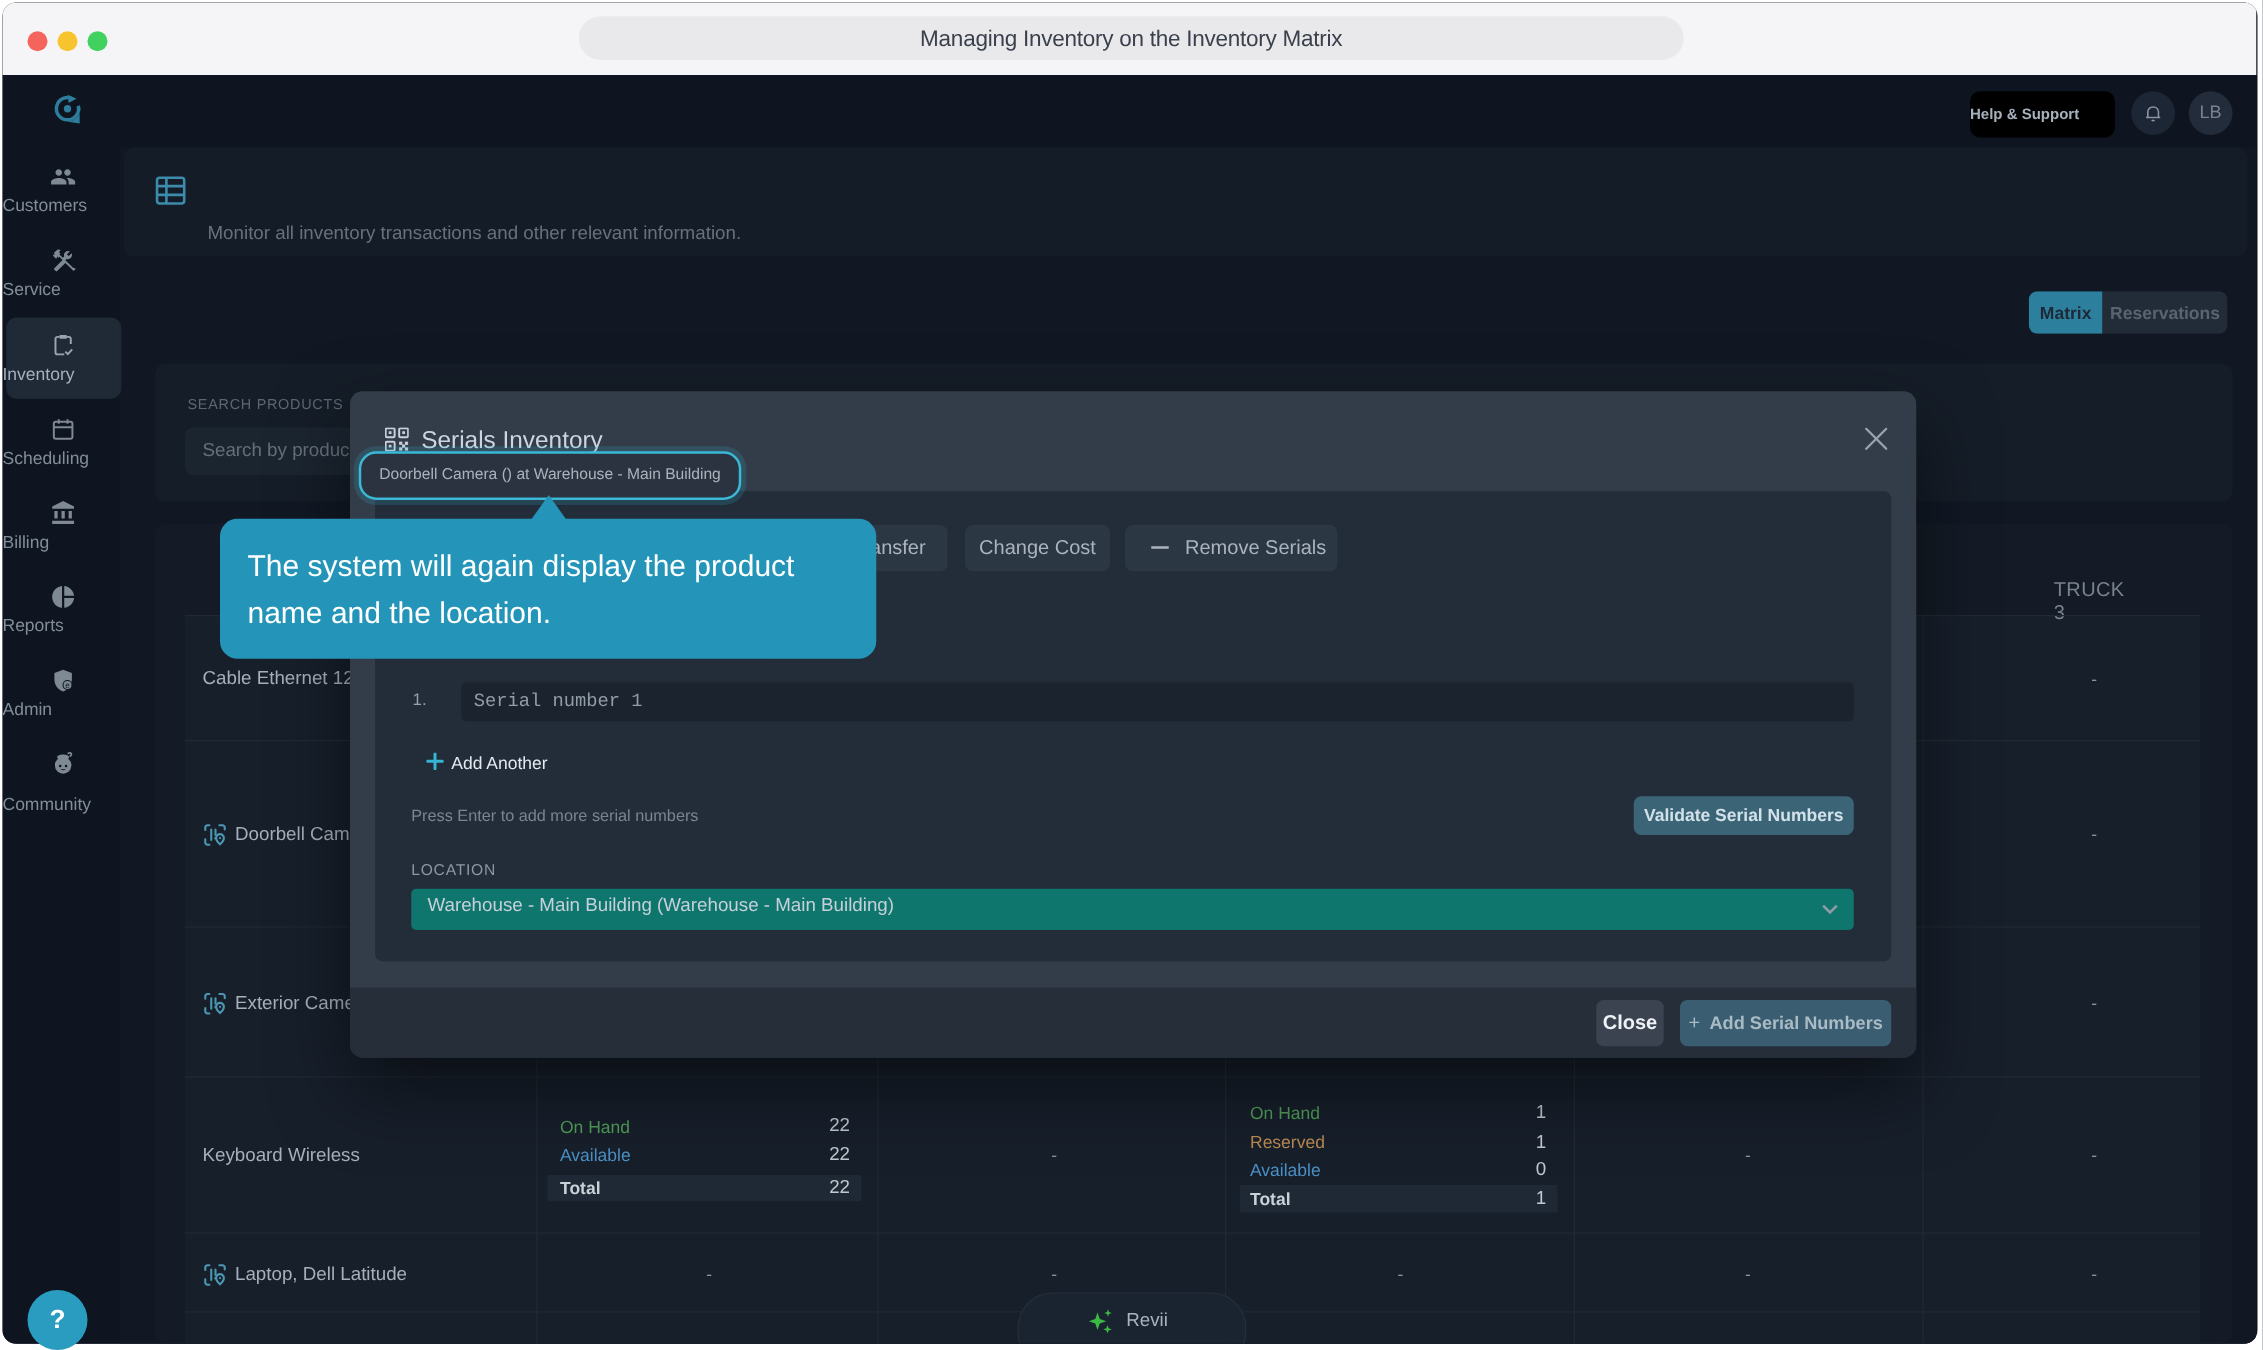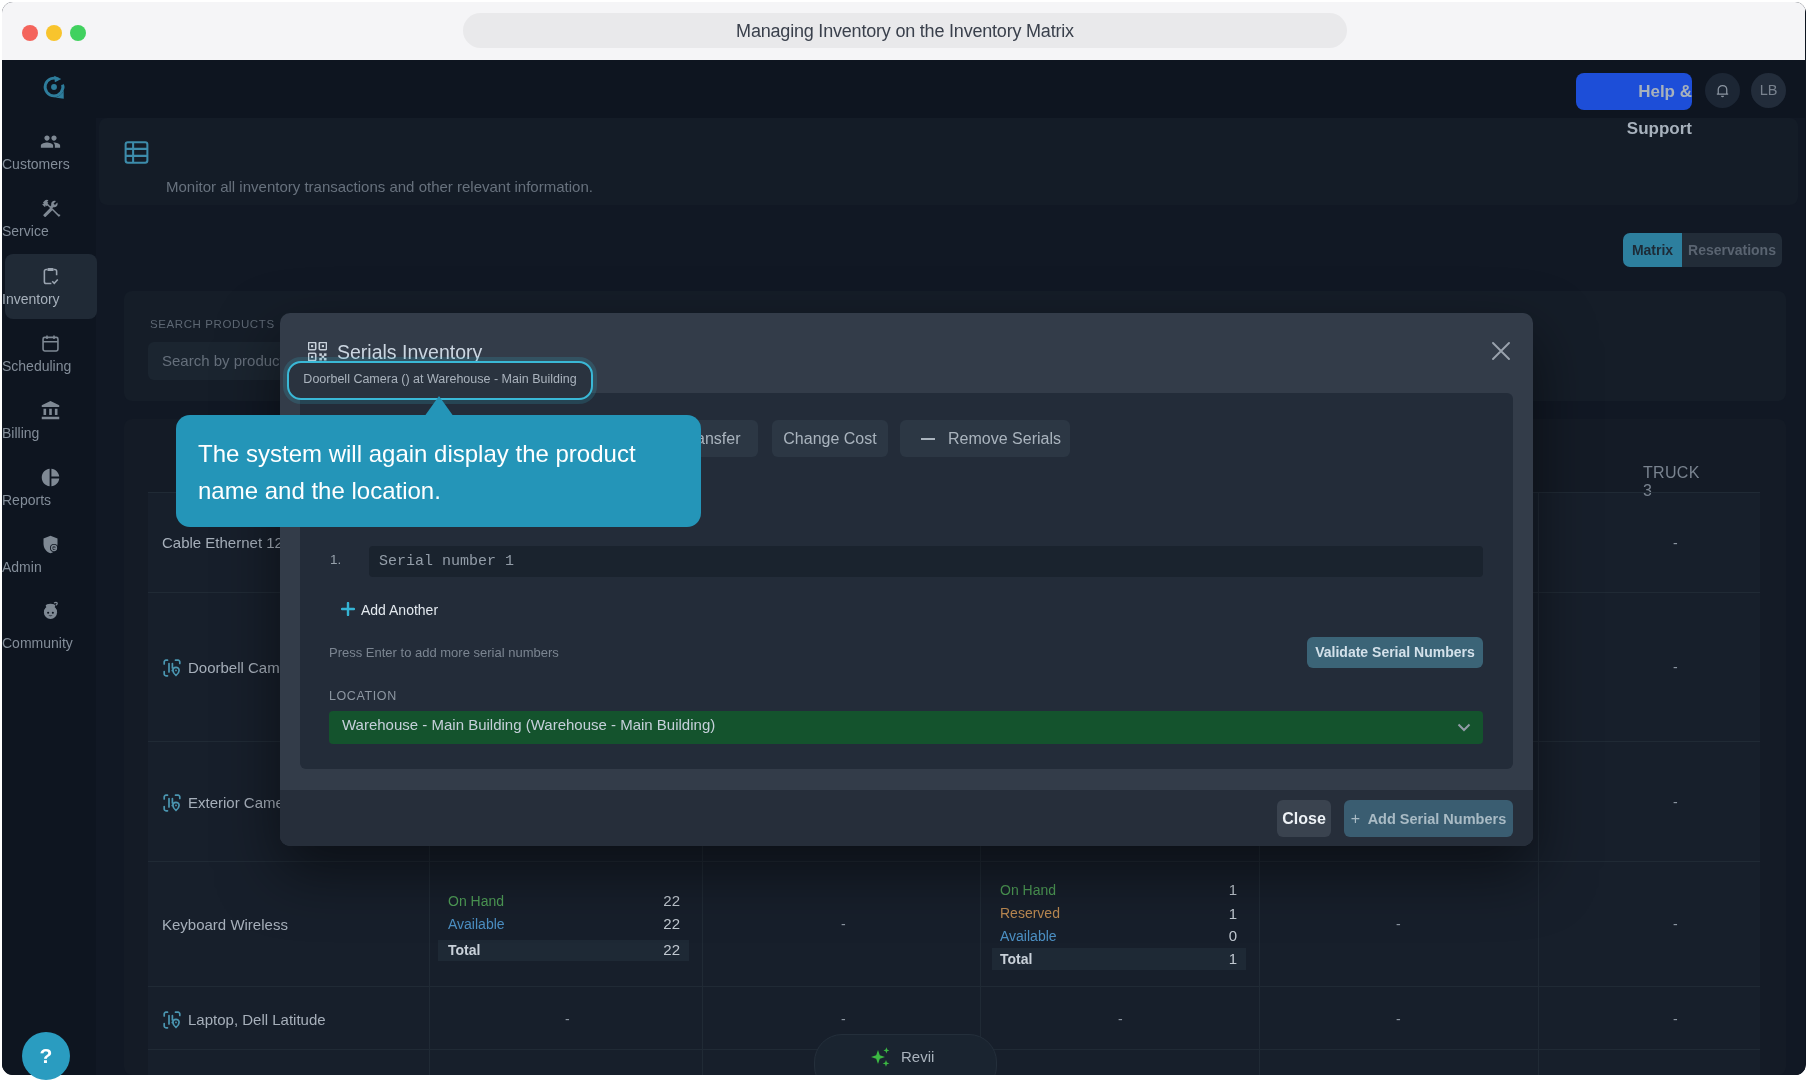--- a/index.html
+++ b/index.html
@@ -26,21 +26,21 @@
     <div class="abs" style="left:44px;top:23px;width:16px;height:16px;border-radius:50%;background:#f8c42d;"></div>
     <div class="abs" style="left:68px;top:23px;width:16px;height:16px;border-radius:50%;background:#41d15f;"></div>
     <div class="abs" style="left:461px;top:11px;width:884px;height:35px;border-radius:17.5px;background:#e9e9eb;color:#3a404c;font-size:18px;letter-spacing:-0.2px;line-height:36px;text-align:center;">Managing Inventory on the Inventory Matrix</div>
 
     <div class="abs" id="app" style="left:0;top:58px;width:1803px;height:1015px;background:#0e1520;overflow:hidden;">
 
       <div class="abs" style="left:94px;top:58px;width:1709px;height:957px;background:#111824;"></div>
 
       <div class="abs" style="left:97px;top:58px;width:1699px;height:87px;background:#141c27;border-radius:8px;"></div>
 
-      <div class="abs" style="left:1574px;top:13px;width:116px;height:37px;background:#1d4ed8;border-radius:8px;color:#a7b1bc;font-size:17px;font-weight:bold;line-height:37px;text-align:right;">Help &amp; Support</div>
+      <div class="abs" style="left:1574px;top:13px;width:116px;height:37px;background:#000000;border-radius:8px;color:#a7b1bc;font-size:12px;font-weight:bold;line-height:37px;text-align:left;">Help &amp; Support</div>
       <div class="abs" style="left:1703px;top:13px;width:35px;height:35px;border-radius:50%;background:#1c2634;"></div>
       <svg class="abs" style="left:1712px;top:22px;" width="17" height="17" viewBox="0 0 24 24" fill="none" stroke="#8a94a0" stroke-width="1.8">
           <path d="M6 17v-6.3C6 7.4 8.6 5 12 5s6 2.4 6 5.7V17M4 17h16M10.5 19.7a1.8 1.8 0 0 0 3 0"></path>
         </svg>
       <div class="abs" style="left:1749px;top:13px;width:35px;height:35px;border-radius:50%;background:#222c3a;color:#79828e;font-size:14.5px;line-height:35px;text-align:center;">LB</div>
 
       <svg class="abs" style="left:39px;top:14px;" width="26" height="26" viewBox="0 0 24 24">
         <path fill="none" stroke="#2e7d9c" stroke-width="2.6" d="M19.92 9.88 A8.2 8.2 0 1 1 16.1 4.9"></path>
         <path fill="#2e7d9c" d="M20.93 8.75 A9.5 9.5 0 0 1 11.17 21.46 L21 22.8 Z"></path>
         <path fill="#2e7d9c" d="M12.2 1.6 L18.7 4.6 L12.8 7.7 Z"></path>
@@ -254,21 +254,21 @@
         <svg class="abs" style="left:339px;top:542px;" width="14" height="14" viewBox="0 0 14 14" stroke="#35b4d4" stroke-width="2.4" stroke-linecap="round">
             <path d="M7 1v12M1 7h12"></path>
           </svg>
         <div class="abs" style="left:359px;top:542px;color:#e3e9ef;font-size:14px;">Add Another</div>
 
         <div class="abs" style="left:327px;top:585px;color:#7b8591;font-size:13px;">Press Enter to add more serial numbers</div>
 
         <div class="abs" style="left:1305px;top:577px;width:176px;height:31px;background:#3b6477;border-radius:6px;color:#d3e1ea;font-size:14px;font-weight:bold;line-height:31px;text-align:center;">Validate Serial Numbers</div>
 
         <div class="abs" style="left:327px;top:629px;color:#8d97a2;font-size:12.5px;letter-spacing:0.6px;">LOCATION</div>
-        <div class="abs" style="left:327px;top:651px;width:1154px;height:33px;background:#14532d;border-radius:4px;color:#c6d0da;font-size:15px;line-height:27px;padding-left:13px;">Warehouse - Main Building (Warehouse - Main Building)</div>
+        <div class="abs" style="left:327px;top:651px;width:1154px;height:33px;background:#0f766e;border-radius:4px;color:#c6d0da;font-size:15px;line-height:27px;padding-left:13px;">Warehouse - Main Building (Warehouse - Main Building)</div>
         <svg class="abs" style="left:1455px;top:663px;" width="14" height="9" viewBox="0 0 14 9" fill="none" stroke="#929ca7" stroke-width="2">
             <path d="M1.5 1.5L7 7l5.5-5.5"></path>
           </svg>
 
         <div class="abs" style="left:278px;top:730px;width:1253px;height:56px;background:#262e3a;border-radius:0 0 10px 10px;"></div>
 
         <div class="abs" style="left:1275px;top:740px;width:54px;height:37px;background:#3a434f;border-radius:6px;color:#eef2f6;font-size:16px;font-weight:bold;line-height:37px;text-align:center;">Close</div>
         <div class="abs" style="left:1342px;top:740px;width:169px;height:37px;background:#3a5d71;border-radius:6px;color:#a9bbc5;font-size:14.5px;font-weight:bold;line-height:37px;text-align:center;"><span style="font-weight:normal;font-size:16px;">+</span>&nbsp; Add Serial Numbers</div>
 
         <div class="abs" style="left:285px;top:301px;width:306px;height:39px;background:#2a333f;border:2.5px solid #3ab8d6;border-radius:14px;box-shadow:0 0 0 4px rgba(56,182,211,0.18);color:#aab3bd;font-size:12.5px;line-height:32px;text-align:center;">Doorbell Camera () at Warehouse - Main Building</div>

